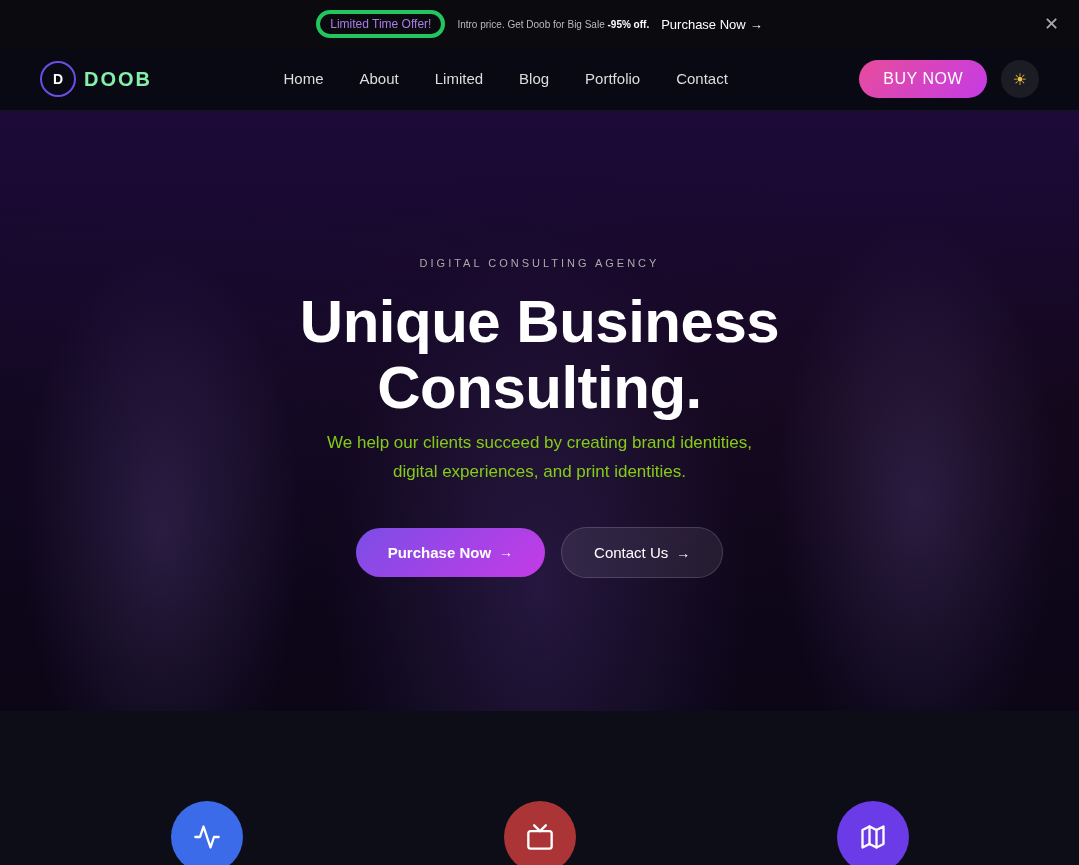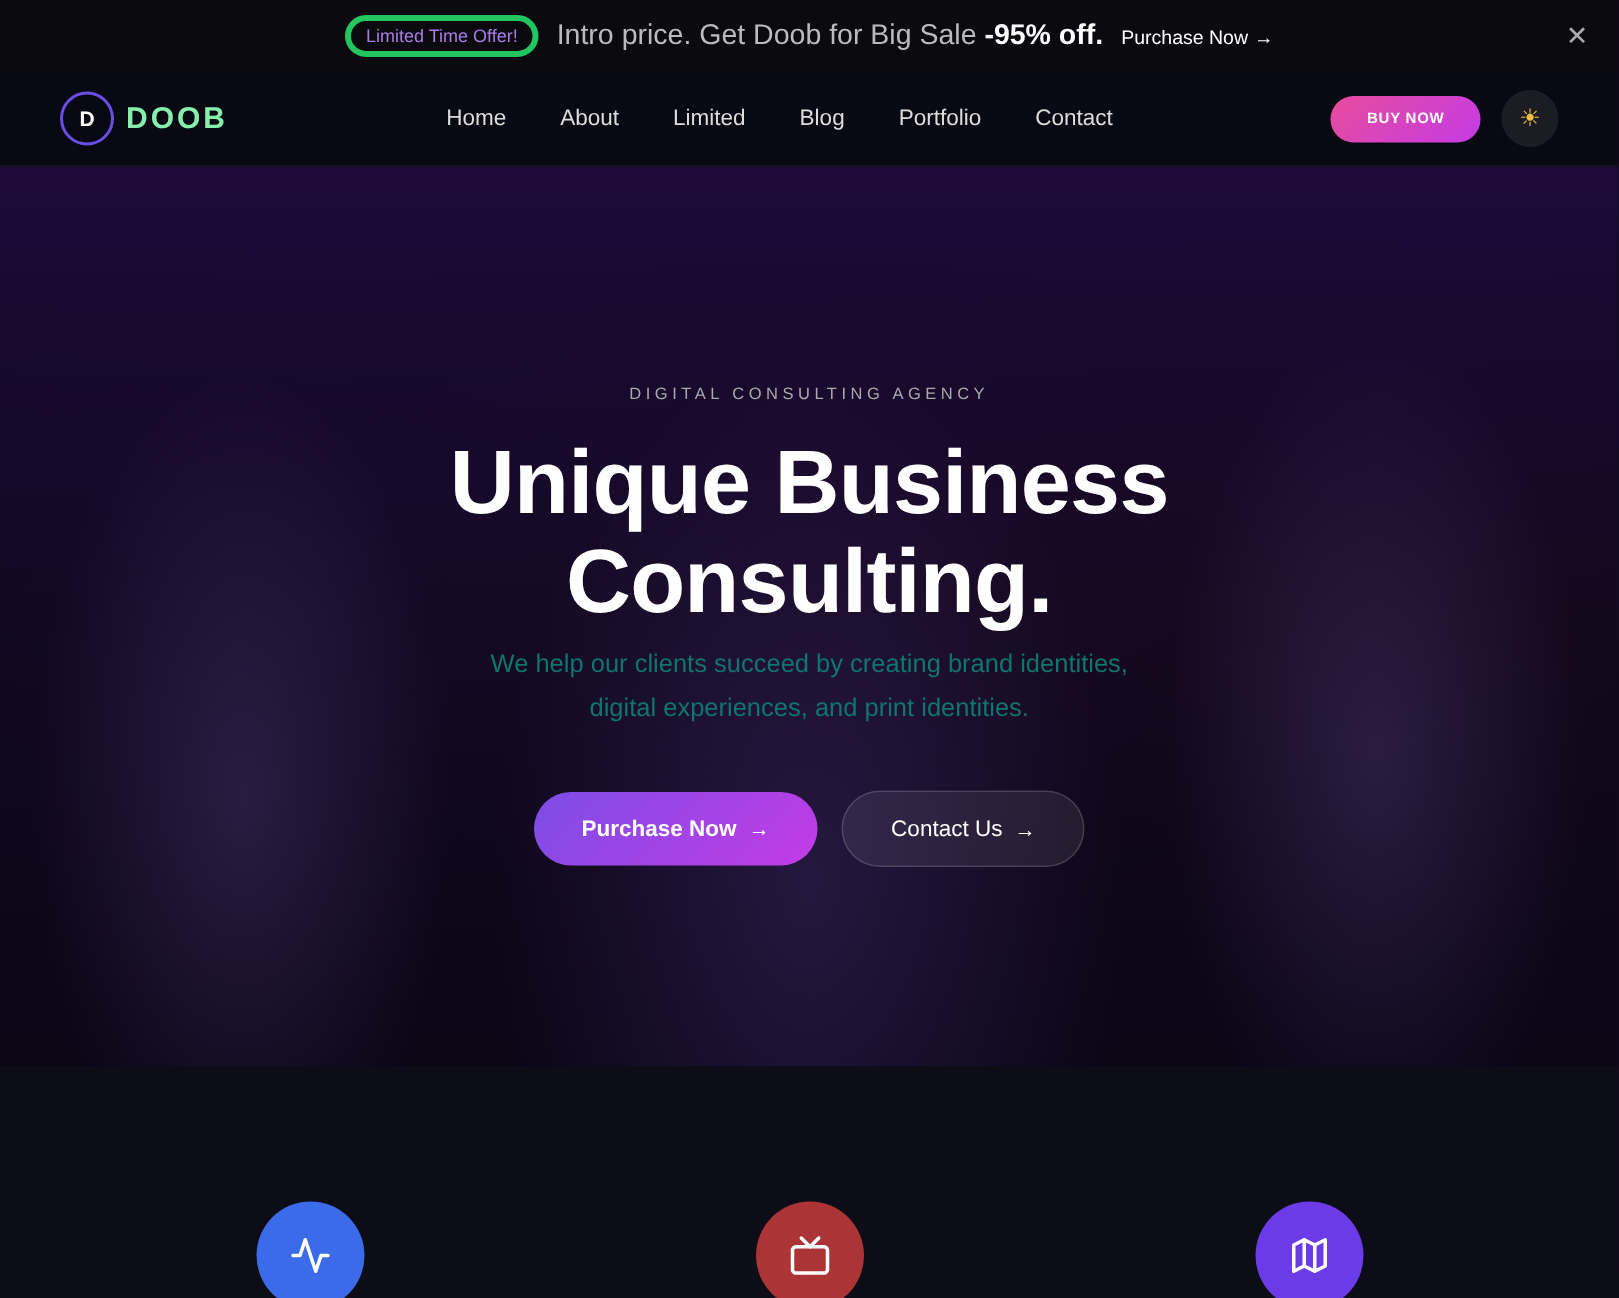--- a/index.html
+++ b/index.html
@@ -19,21 +19,21 @@
     }
     .banner-badge {
       background: transparent;
       border: 4px solid #22c55e;
       color: #a87de8;
       border-radius: 20px;
       padding: 3px 10px;
       font-size: 12px;
       font-weight: 500;
     }
-    .banner-text { color: #bbb; font-size: 19px; }
+    .banner-text { color: #bbb; font-size: 10px; }
     .banner-text strong { color: #fff; }
     .banner-link {
       color: #fff;
       font-size: 13px;
       display: flex;
       align-items: center;
       gap: 4px;
       text-decoration: none;
       cursor: pointer;
     }
@@ -105,22 +105,22 @@
       display: flex;
       align-items: center;
       gap: 14px;
     }
     .btn-buy-now {
       background: linear-gradient(135deg, #e84c9b, #c43be6);
       color: #fff;
       border: none;
       border-radius: 25px;
       padding: 10px 24px;
-      font-size: 10px;
-      font-weight: 700;
+      font-size: 16px;
+      font-weight: 400;
       cursor: pointer;
       letter-spacing: 0.5px;
     }
     .theme-toggle {
       width: 38px;
       height: 38px;
       border-radius: 50%;
       background: rgba(255,255,255,0.08);
       border: none;
       color: #f0c040;
@@ -176,21 +176,21 @@
     .hero-title {
       font-size: 60px;
       font-weight: 800;
       line-height: 1.1;
       color: #fff;
       margin-bottom: 8px;
       letter-spacing: -0.5px;
     }
     .hero-subtitle {
       font-size: 17px;
-      color: #0f766e;
+      color: #84cc16;
       line-height: 1.7;
       margin-bottom: 40px;
     }
     .hero-buttons {
       display: flex;
       gap: 16px;
       justify-content: center;
       align-items: center;
     }
     .btn-purchase {

